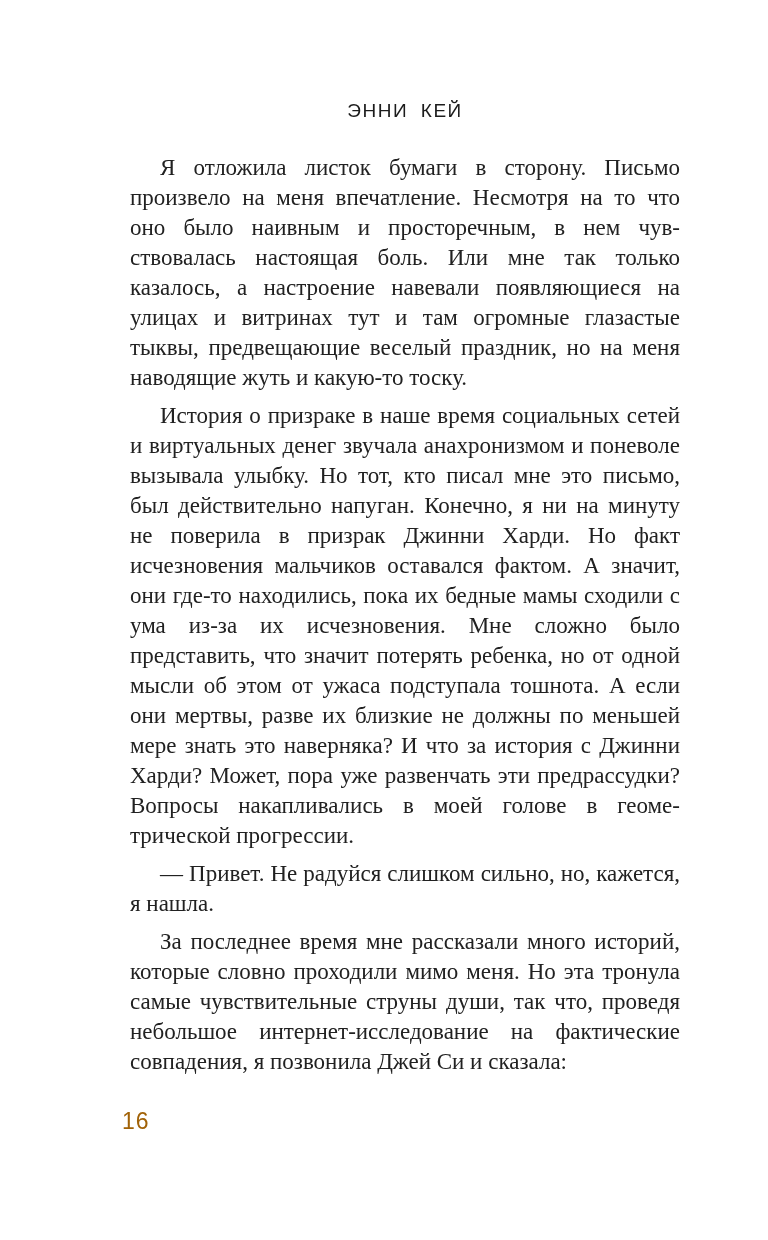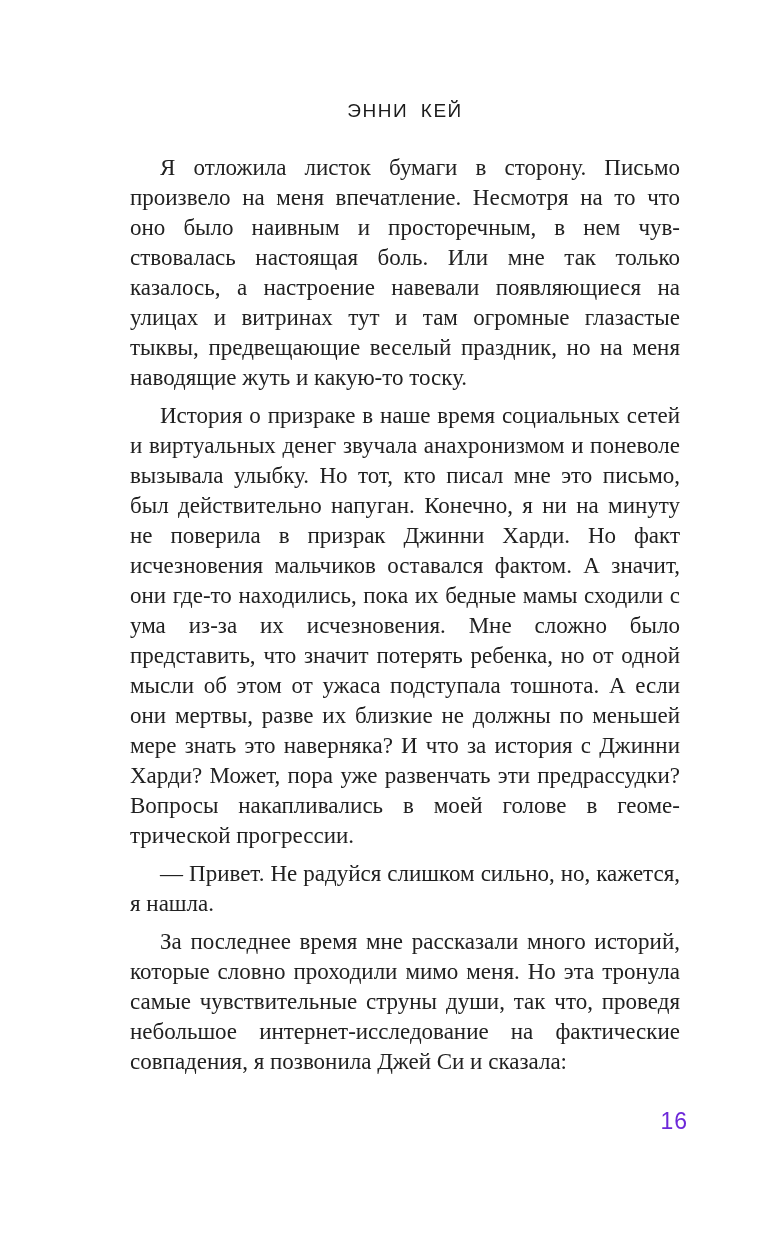--- a/index.html
+++ b/index.html
@@ -47,25 +47,25 @@
     margin: 8px;
     padding: 0;
     text-indent: 30px;
   }
   
   .folio {
     position: absolute;
     top: 1108px;
     left: 122px;
     width: 566px;
-    text-align: right;
+    text-align: left;
     font-family: "Liberation Sans", sans-serif;
     font-size: 23px;
     letter-spacing: 1px;
-    color: #6d28d9;
+    color: #a16207;
   }
 </style>
 </head>
 <body>
 
 <div class="page">
   <div class="running-header">ЭННИ КЕЙ</div>
 
   <div class="body-text">
     <p class="para">Я отложила листок бумаги в сторону. Письмо произвело на меня впечатление. Несмотря на то что оно было наивным и просторечным, в нем чув­ствовалась настоящая боль. Или мне так только казалось, а настроение навевали появляющиеся на улицах и витринах тут и там огромные глазастые тыквы, предвещающие веселый праздник, но на меня наводящие жуть и какую-то тоску.</p>

